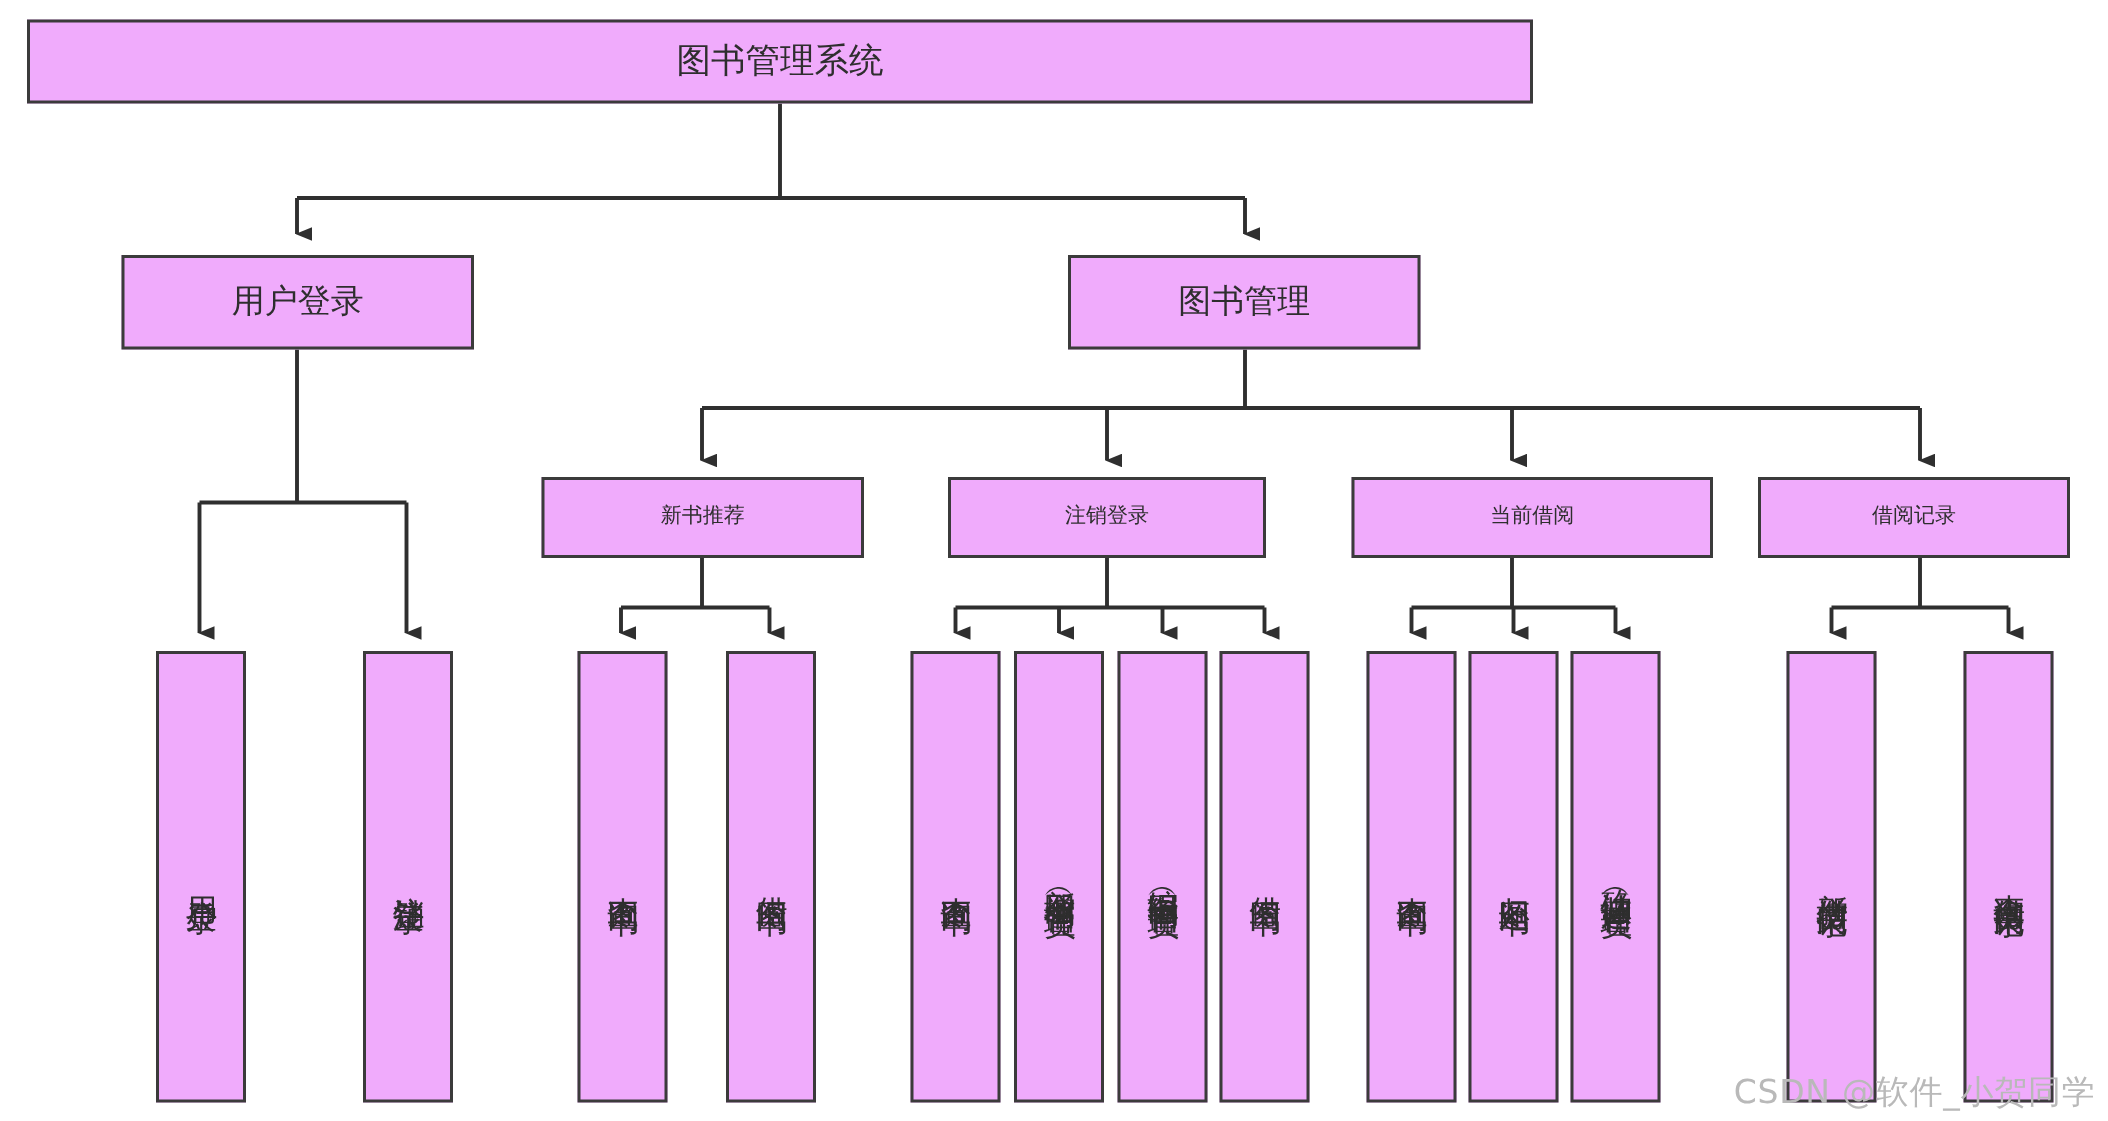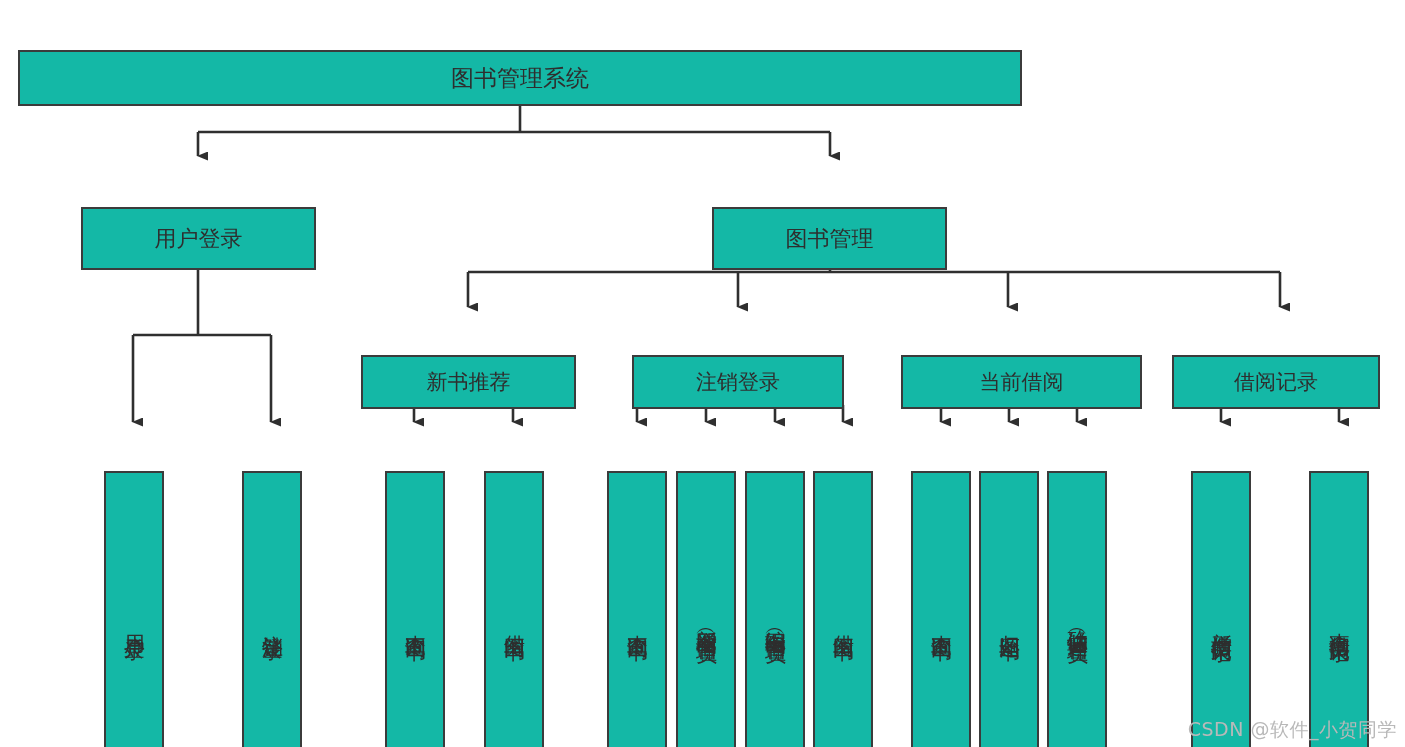--- a/index.html
+++ b/index.html
@@ -22,63 +22,62 @@
     position: absolute;
     left: 0;
     top: 0;
     width: 1405px;
     height: 747px;
     pointer-events: none;
   }
   .node {
     position: absolute;
     box-sizing: border-box;
-    background: #14b8a6;
+    background: #f0abfc;
     border: 2px solid #3b3b3b;
     display: flex;
     align-items: center;
     justify-content: center;
     z-index: 2;
-    margin-top: 37px;
   }
   .node .node-label {
     color: #2e2e2e;
     text-align: center;
     line-height: 1.08;
     white-space: nowrap;
   }
   .node-root .node-label {
     font-size: 23px;
   }
   .node-branch .node-label {
     font-size: 22px;
   }
   .node-group .node-label {
-    font-size: 21px;
+    font-size: 14px;
   }
   
   .node-leaf {
     padding: 6px 2px;
     align-items: center;
     justify-content: center;
   }
   .node-leaf .node-label {
     writing-mode: vertical-rl;
     text-orientation: upright;
     font-size: 21px;
     letter-spacing: 2px;
     line-height: 1;
     max-height: 100%;
     overflow: visible;
   }
   #watermark {
     position: absolute;
     right: 8px;
     bottom: 4px;
-    font-size: 19px;
+    font-size: 22px;
     color: #b9b9b9;
     letter-spacing: 0.5px;
     z-index: 5;
     white-space: nowrap;
     text-align: center;
   }
 </style>
 </head>
 <body>
 

